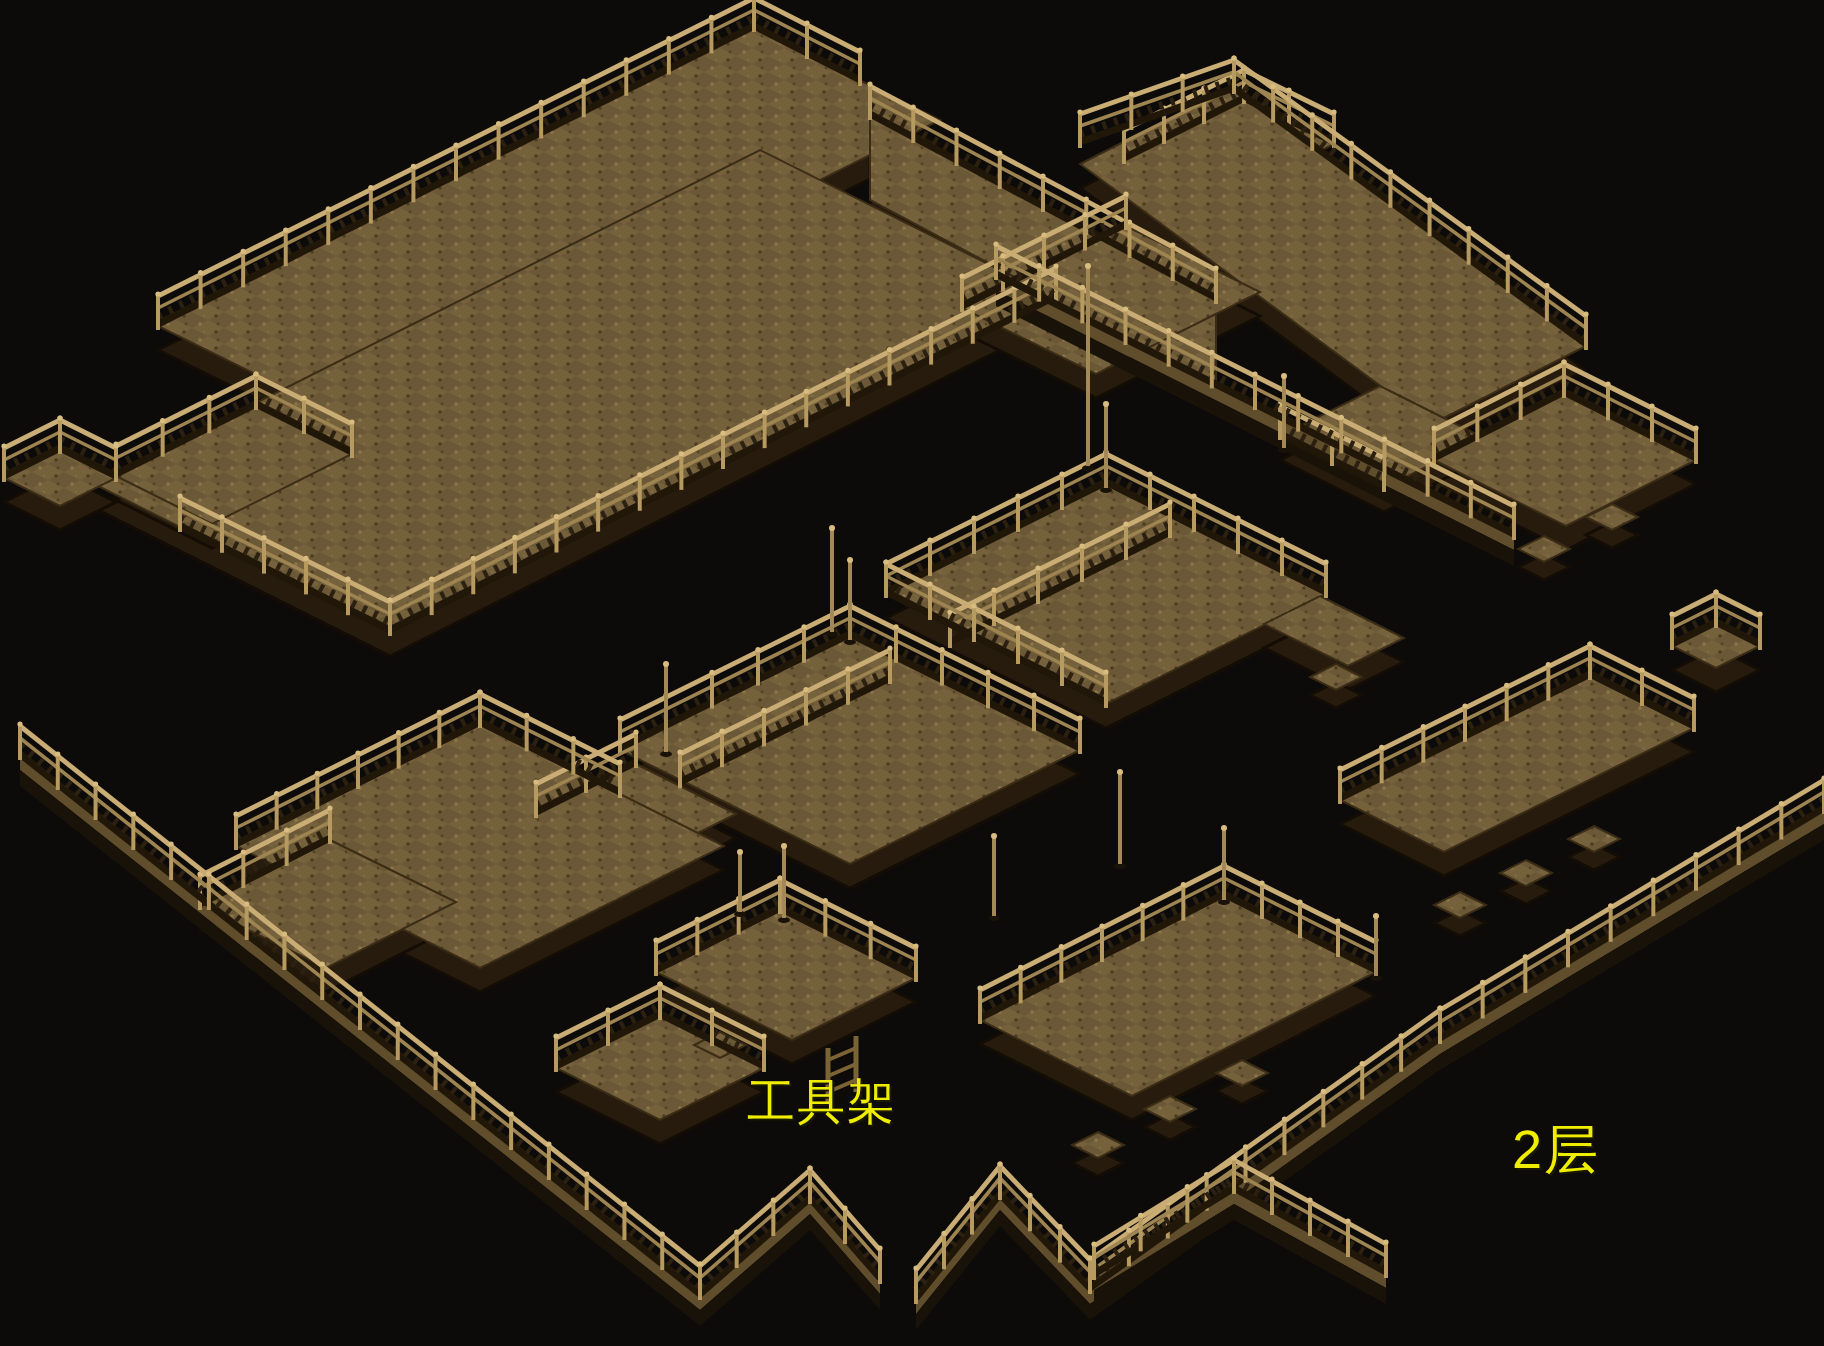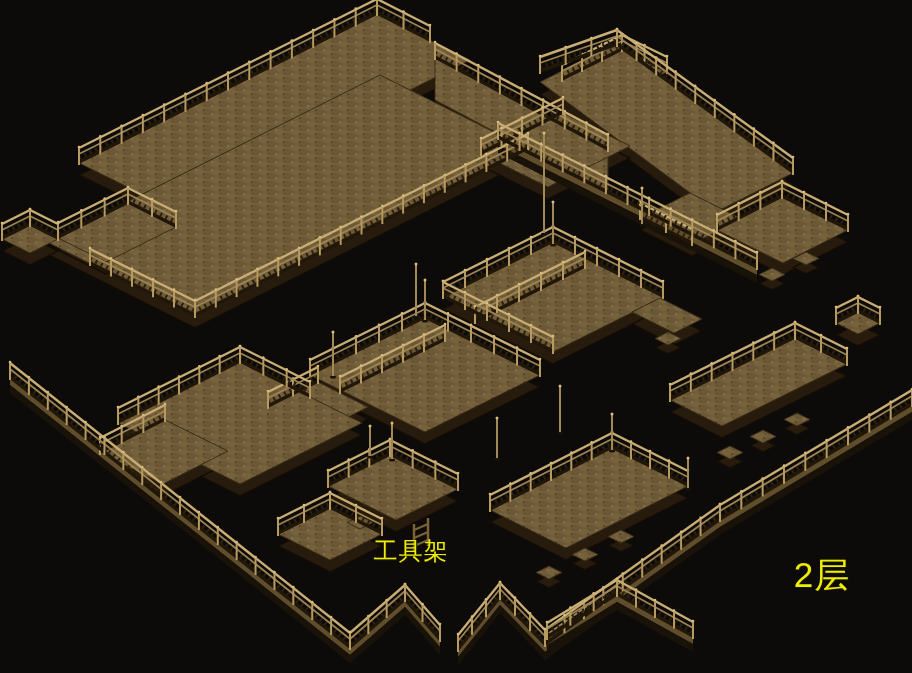--- a/index.html
+++ b/index.html
@@ -909,14 +909,14 @@
           <line x1="428" y1="546" x2="428" y2="518" stroke="#7a6335" stroke-width="2.5"></line>
           <line x1="414" y1="530" x2="428" y2="524" stroke="#7a6335" stroke-width="2"></line>
           <line x1="414" y1="538" x2="428" y2="532" stroke="#7a6335" stroke-width="2"></line>
           <line x1="414" y1="546" x2="428" y2="540" stroke="#7a6335" stroke-width="2"></line>
         </g>
       </g>
   </svg>
 
   <div class="map-label" id="label-tool-rack" style="left: 411px; top: 551px; font-size: 24px; color: rgb(240, 238, 0);">工具架</div>
 
-  <div class="map-label" id="label-floor" style="left: 778px; top: 575px; font-size: 35px; color: rgb(240, 238, 0); margin-left: 44px;">2层</div>
+  <div class="map-label" id="label-floor" style="left: 778px; top: 575px; font-size: 27px; color: rgb(240, 238, 0);">2层</div>
 </div>
 
 </body></html>

